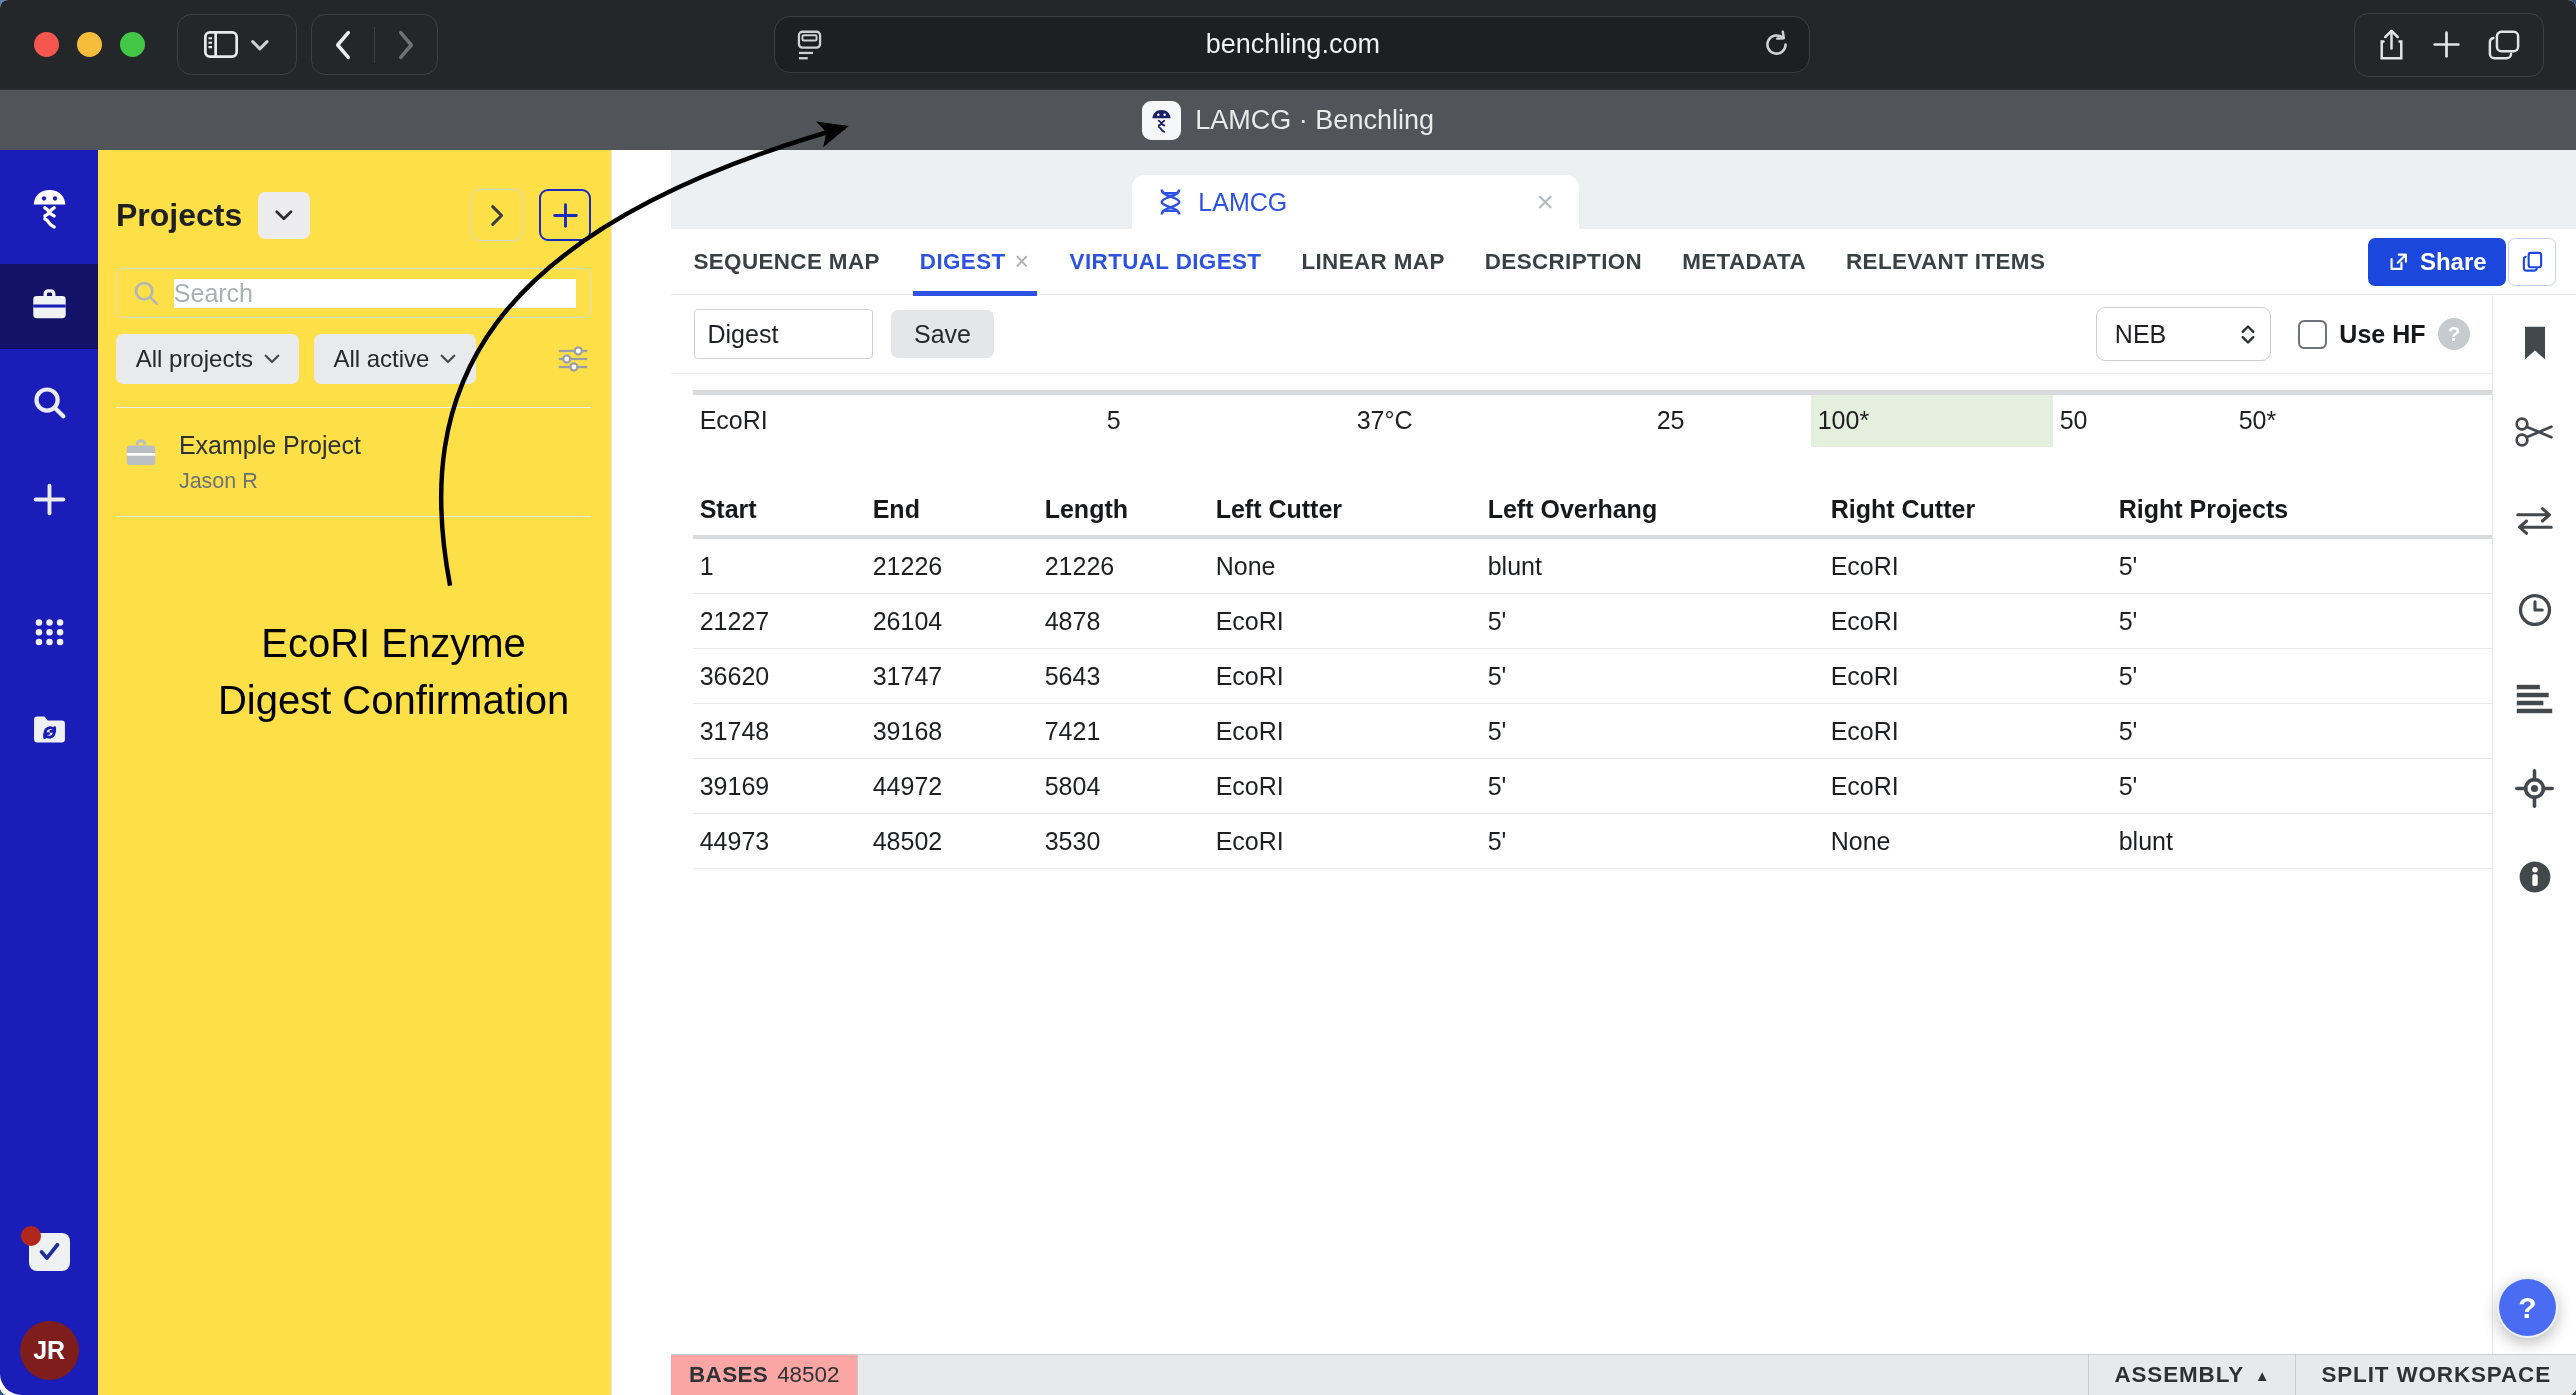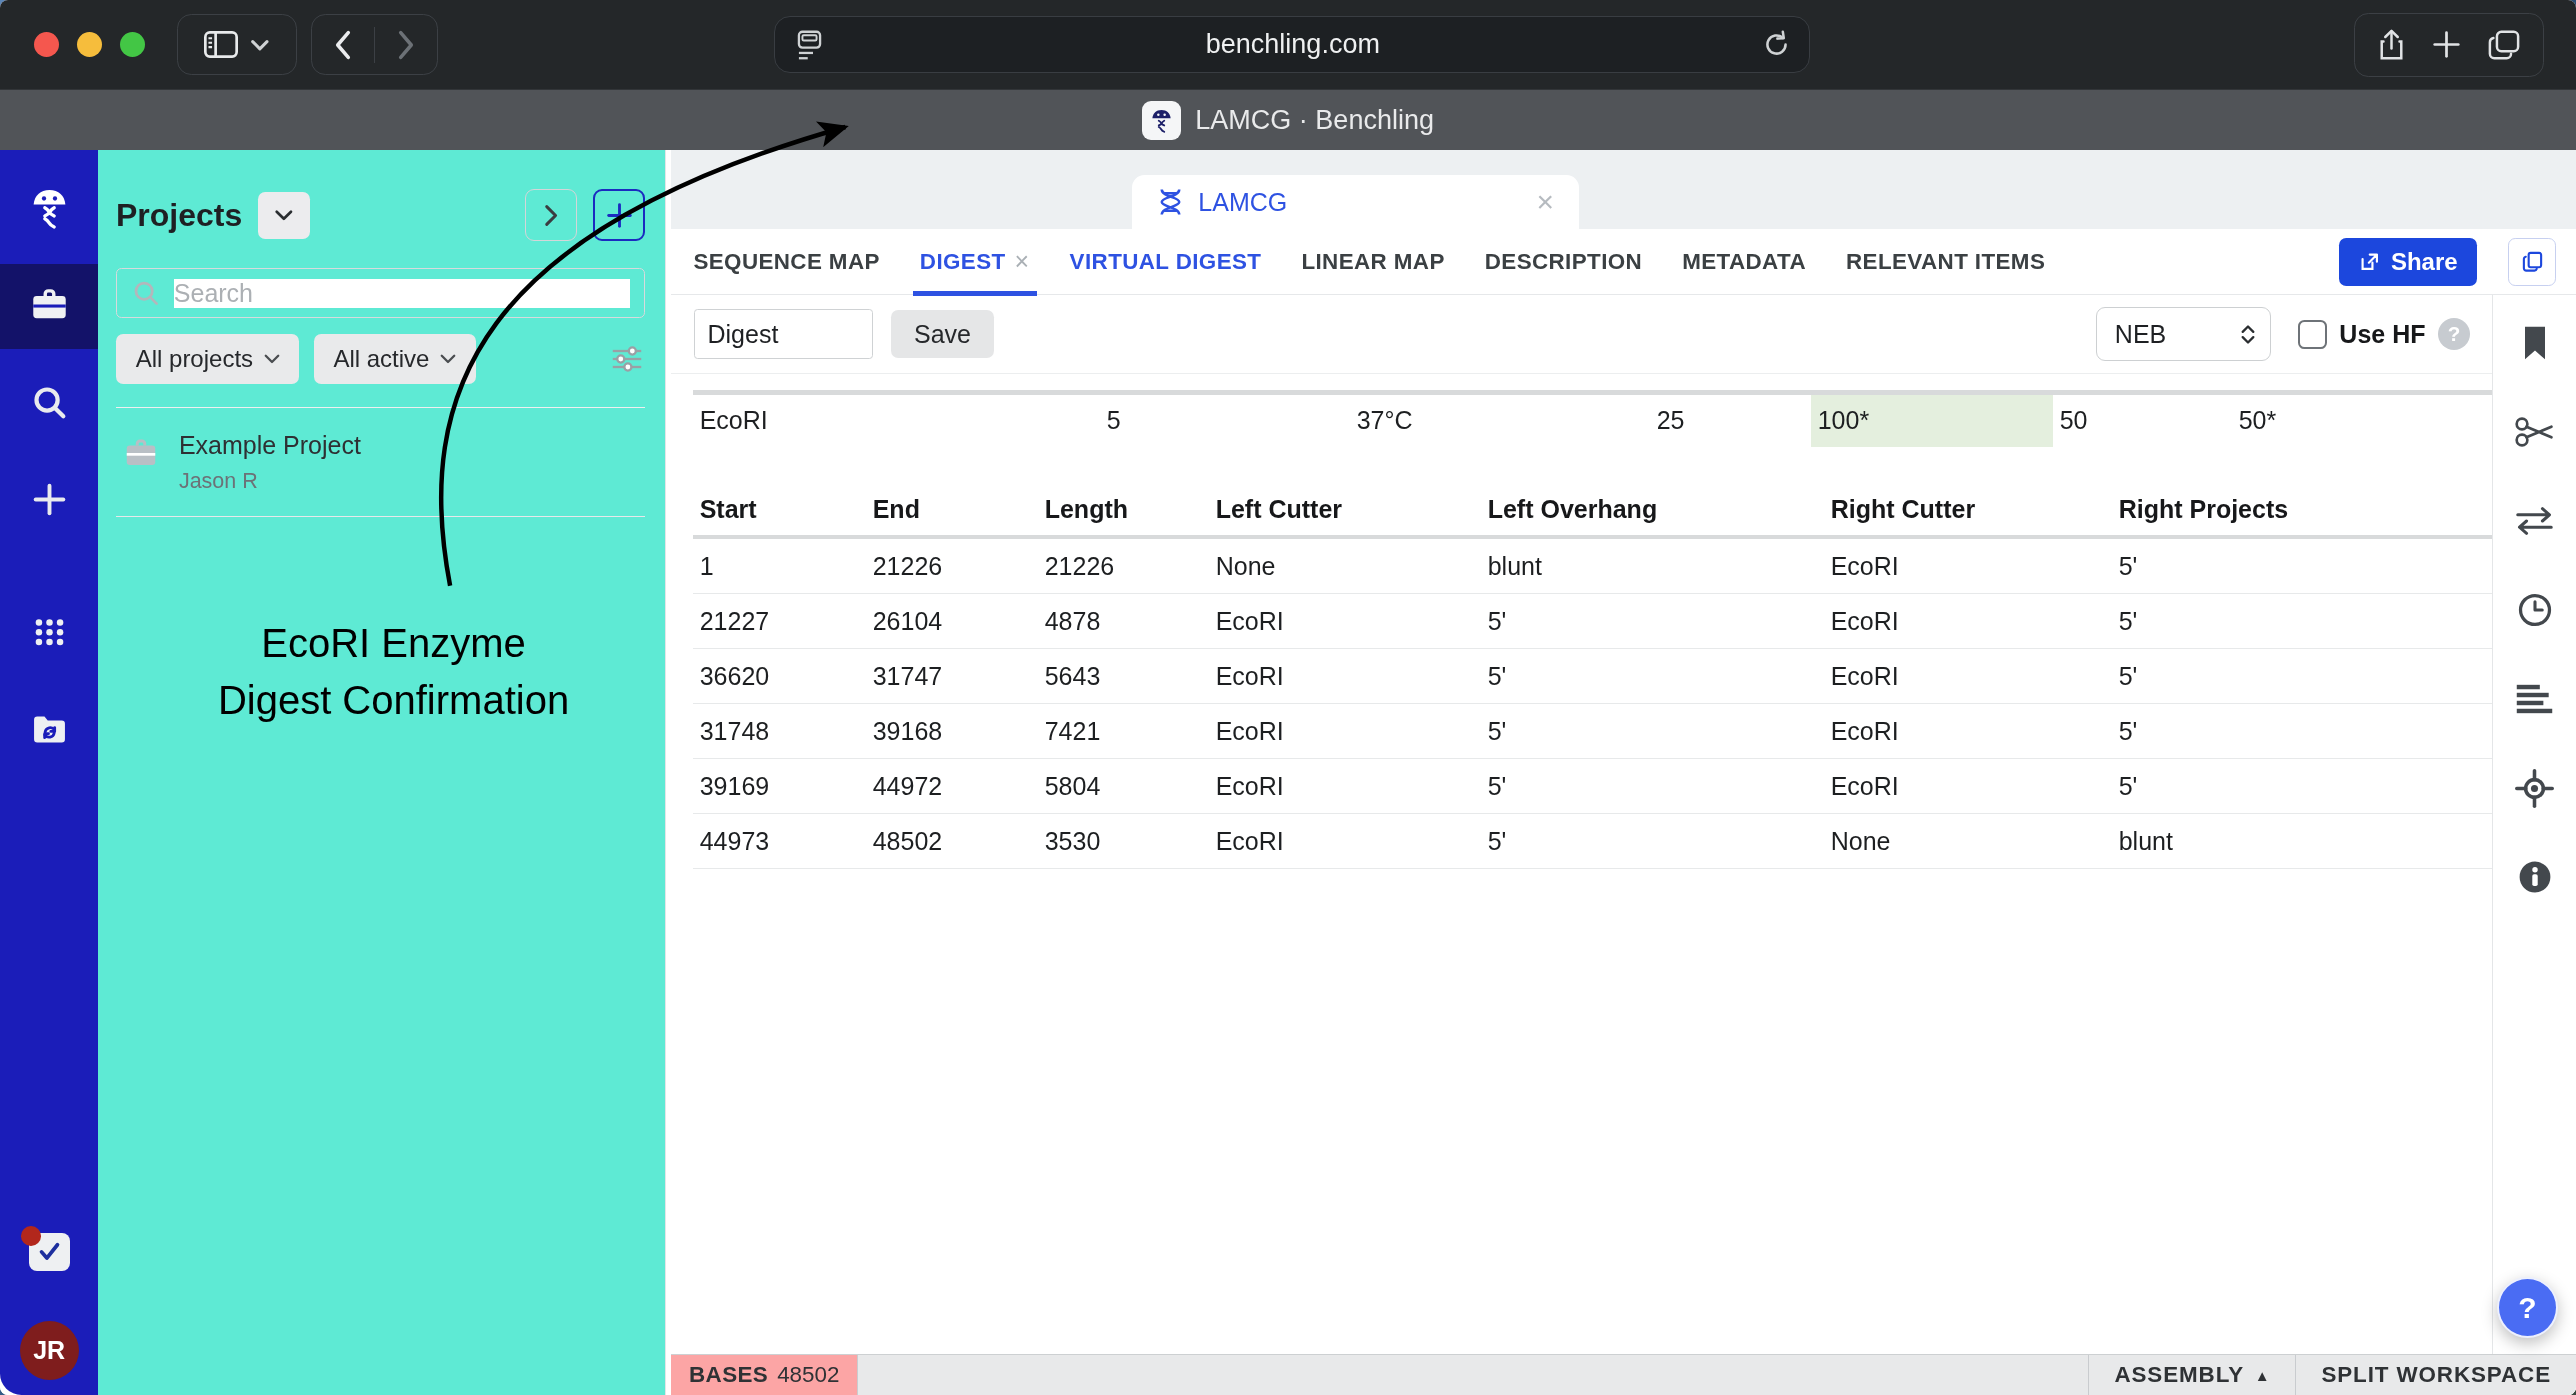--- a/index.html
+++ b/index.html
@@ -35,21 +35,21 @@
   
   .rail { position:absolute; left:0; top:0; bottom:0; width:98px; background:#1b1db9; border-bottom-left-radius:21.5px; }
   .rail .icon { position:absolute; left:24px; width:50px; height:50px; display:flex; align-items:center; justify-content:center; }
   .rail-active { position:absolute; left:0; top:114px; width:98px; height:85px; background:#131269; }
   .avatar { position:absolute; left:19.7px; top:1171px; width:59px; height:59px; border-radius:50%; background:#7f1d1d;
             color:#fff; font-size:25px; font-weight:700; display:flex; align-items:center; justify-content:center; }
   .inbox-dot { position:absolute; top:-7.2px; left:-7.2px; width:19.7px; height:19.7px; border-radius:50%; background:#b2271c; }
   .inbox-box { position:relative; width:41px; height:38px; background:#eef0f2; border-radius:8px; display:flex; align-items:center; justify-content:center; }
 
   
-  .projects { position:absolute; left:98px; top:0; bottom:0; width:568px; background:#5eead4; border-right:1.8px solid #e3e5e7; padding:39px 19.7px 0 18px; }
+  .projects { position:absolute; left:98px; top:0; bottom:0; width:514px; background:#fde047; border-right:1.8px solid #e3e5e7; padding:39px 19.7px 0 18px; }
   .proj-header { display:flex; align-items:center; }
   .proj-title { font-size:32px; font-weight:700; color:#1e2023; }
   .title-chev { margin-left:16px; width:52px; height:47px; background:#ececee; border-radius:7.2px; display:flex; align-items:center; justify-content:center; color:#2a2d30; }
   .proj-spacer { flex:1; }
   .sq-btn { width:52px; height:52px; border-radius:9px; display:flex; align-items:center; justify-content:center; }
   .expand-btn { border:1.8px solid #d4d6d8; color:#3a3d40; }
   .newproj-btn { border:2.7px solid #1b2bc0; color:#1b2bc0; margin-left:16px; font-size:39px; font-weight:300; line-height:1; }
   .search-box { margin-top:27px; height:50px; border:1.8px solid #d8dadc; border-radius:5.4px; display:flex; align-items:center; padding:0 14.3px; gap:12.5px; }
   .search-box input { border:none; outline:none; font-size:25px; flex:1; color:#2a2d30; font-family:inherit; }
   .search-box input::placeholder { color:#acb0b4; }
@@ -67,21 +67,21 @@
   .doc-tab-inactive { position:absolute; left:61px; top:0; height:100%; display:flex; align-items:center; gap:14.3px; color:#596066; font-size:25px; }
   .doc-tab-active { position:absolute; left:461px; top:25px; width:447px; height:54px; background:#fff; border-radius:12.5px 12.5px 0 0;
                     display:flex; align-items:center; gap:14.3px; padding:0 25px; color:#2e52e2; font-size:25px; }
   .doc-tab-active .close { margin-left:auto; color:#b6bbc0; font-size:30px; }
 
   .subtabs { height:66px; display:flex; align-items:center; padding:0 0 0 22.4px; border-bottom:1.8px solid #e6e8ea; position:relative; }
   .subtab { font-size:22.4px; font-weight:600; letter-spacing:0.4px; color:#3b4043; margin-right:40px; display:flex; align-items:center; gap:9px; position:relative; height:100%; }
   .subtab.blue { color:#2e52e2; }
   .subtab .x { color:#aab0b5; font-size:25px; font-weight:400; }
   .subtab.active::after { content:""; position:absolute; left:-7.2px; right:-7.2px; bottom:-1.8px; height:4.5px; background:#2e52e2; }
-  .subtab-right { margin-left:auto; display:flex; margin-right:19.7px; gap:31px; }
+  .subtab-right { margin-left:auto; display:flex; margin-right:19.7px; gap:2px; }
   .share-btn { height:48px; background:#1c47dd; border-radius:7.2px; color:#fff; font-size:24px; font-weight:600; display:flex; align-items:center; gap:10.7px; padding:0 19.7px; }
   .copy-btn { width:48px; height:48px; border:1.8px solid #c7d0f0; border-radius:7.2px; display:flex; align-items:center; justify-content:center; color:#1c47dd; }
 
   .toolbar { height:79px; display:flex; align-items:center; padding:0 106px 0 23px; border-bottom:1.8px solid #eceeef; }
   .digest-input { width:179px; height:50px; border:1.8px solid #cfd2d4; border-radius:3.6px; font-size:25px; padding:0 12.5px; color:#1e2023; font-family:inherit; }
   .save-btn { height:48px; padding:0 23px; background:#e5e6e7; border:none; border-radius:7.2px; font-size:25px; color:#26282b; margin-left:18px; font-family:inherit; }
   .tb-right { margin-left:auto; display:flex; align-items:center; }
   .neb-select { width:175px; height:54px; border:1.8px solid #cdd0d2; border-radius:9px; display:flex; align-items:center; justify-content:space-between; padding:0 14.3px 0 18px; font-size:25px; color:#1e2023; }
   .checkbox { width:29px; height:29px; border:2.7px solid #6e7378; border-radius:6.3px; margin-left:27px; }
   .usehf { font-size:25px; font-weight:700; color:#17181a; margin-left:12.5px; }

